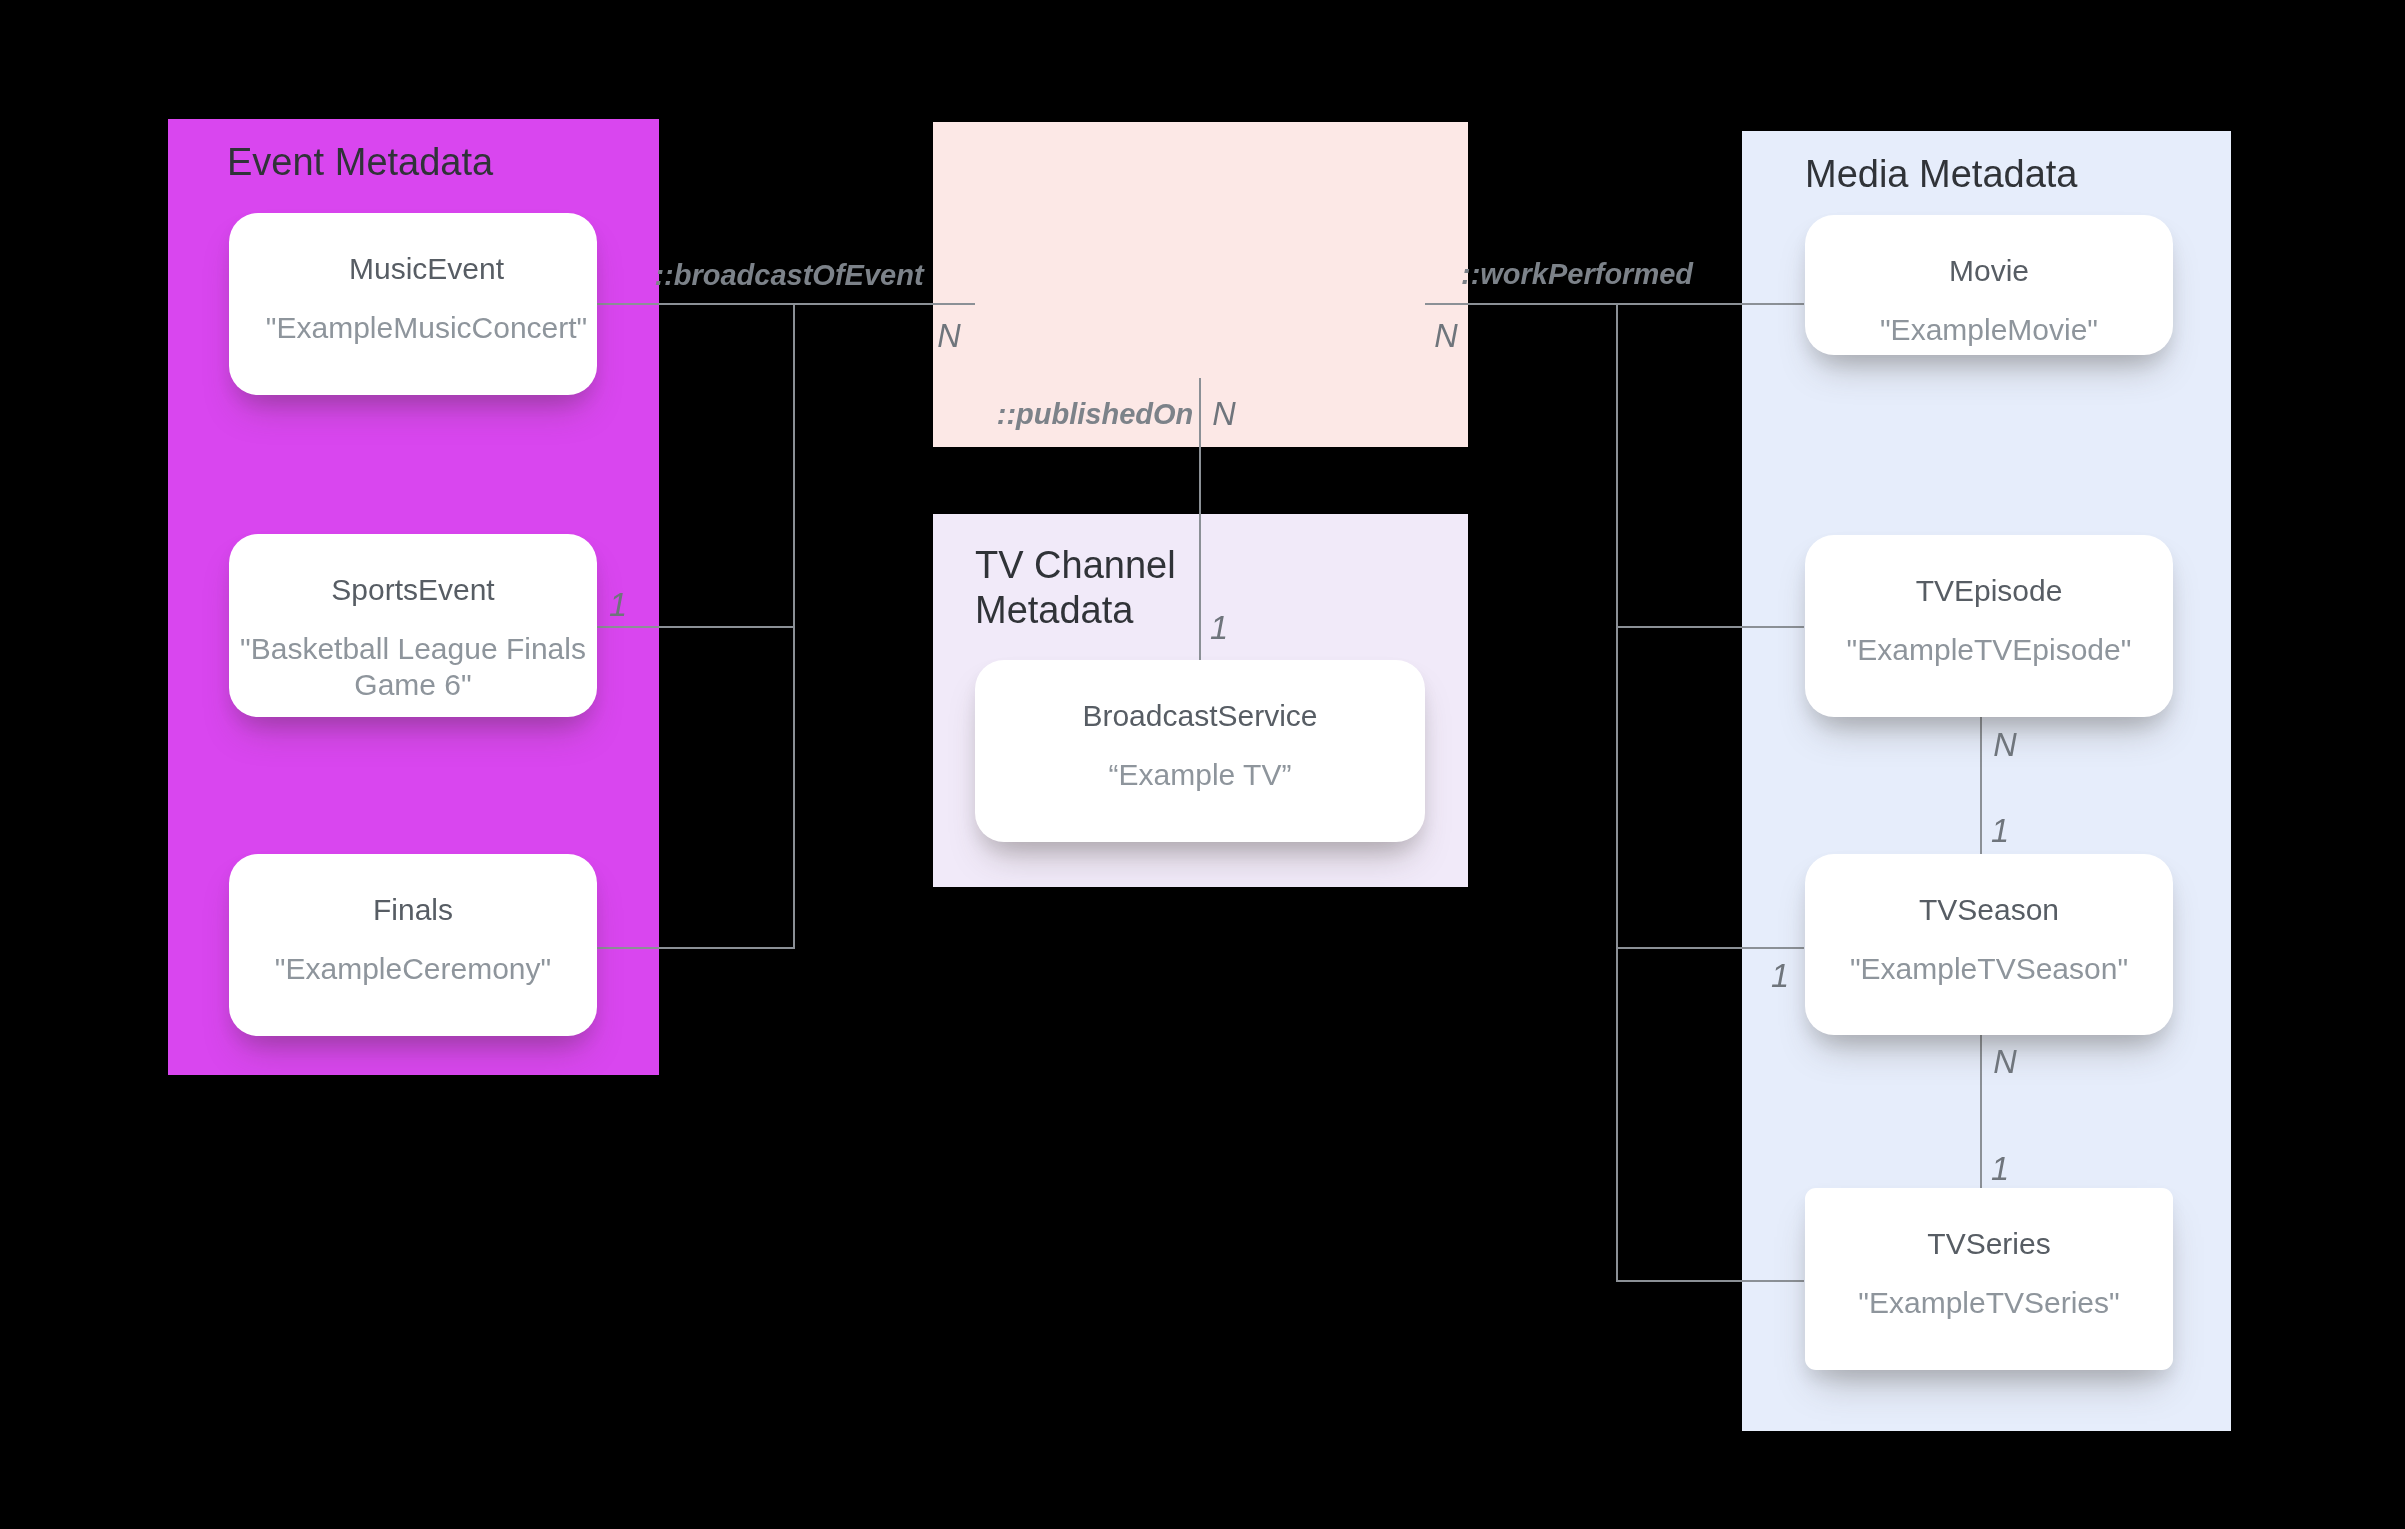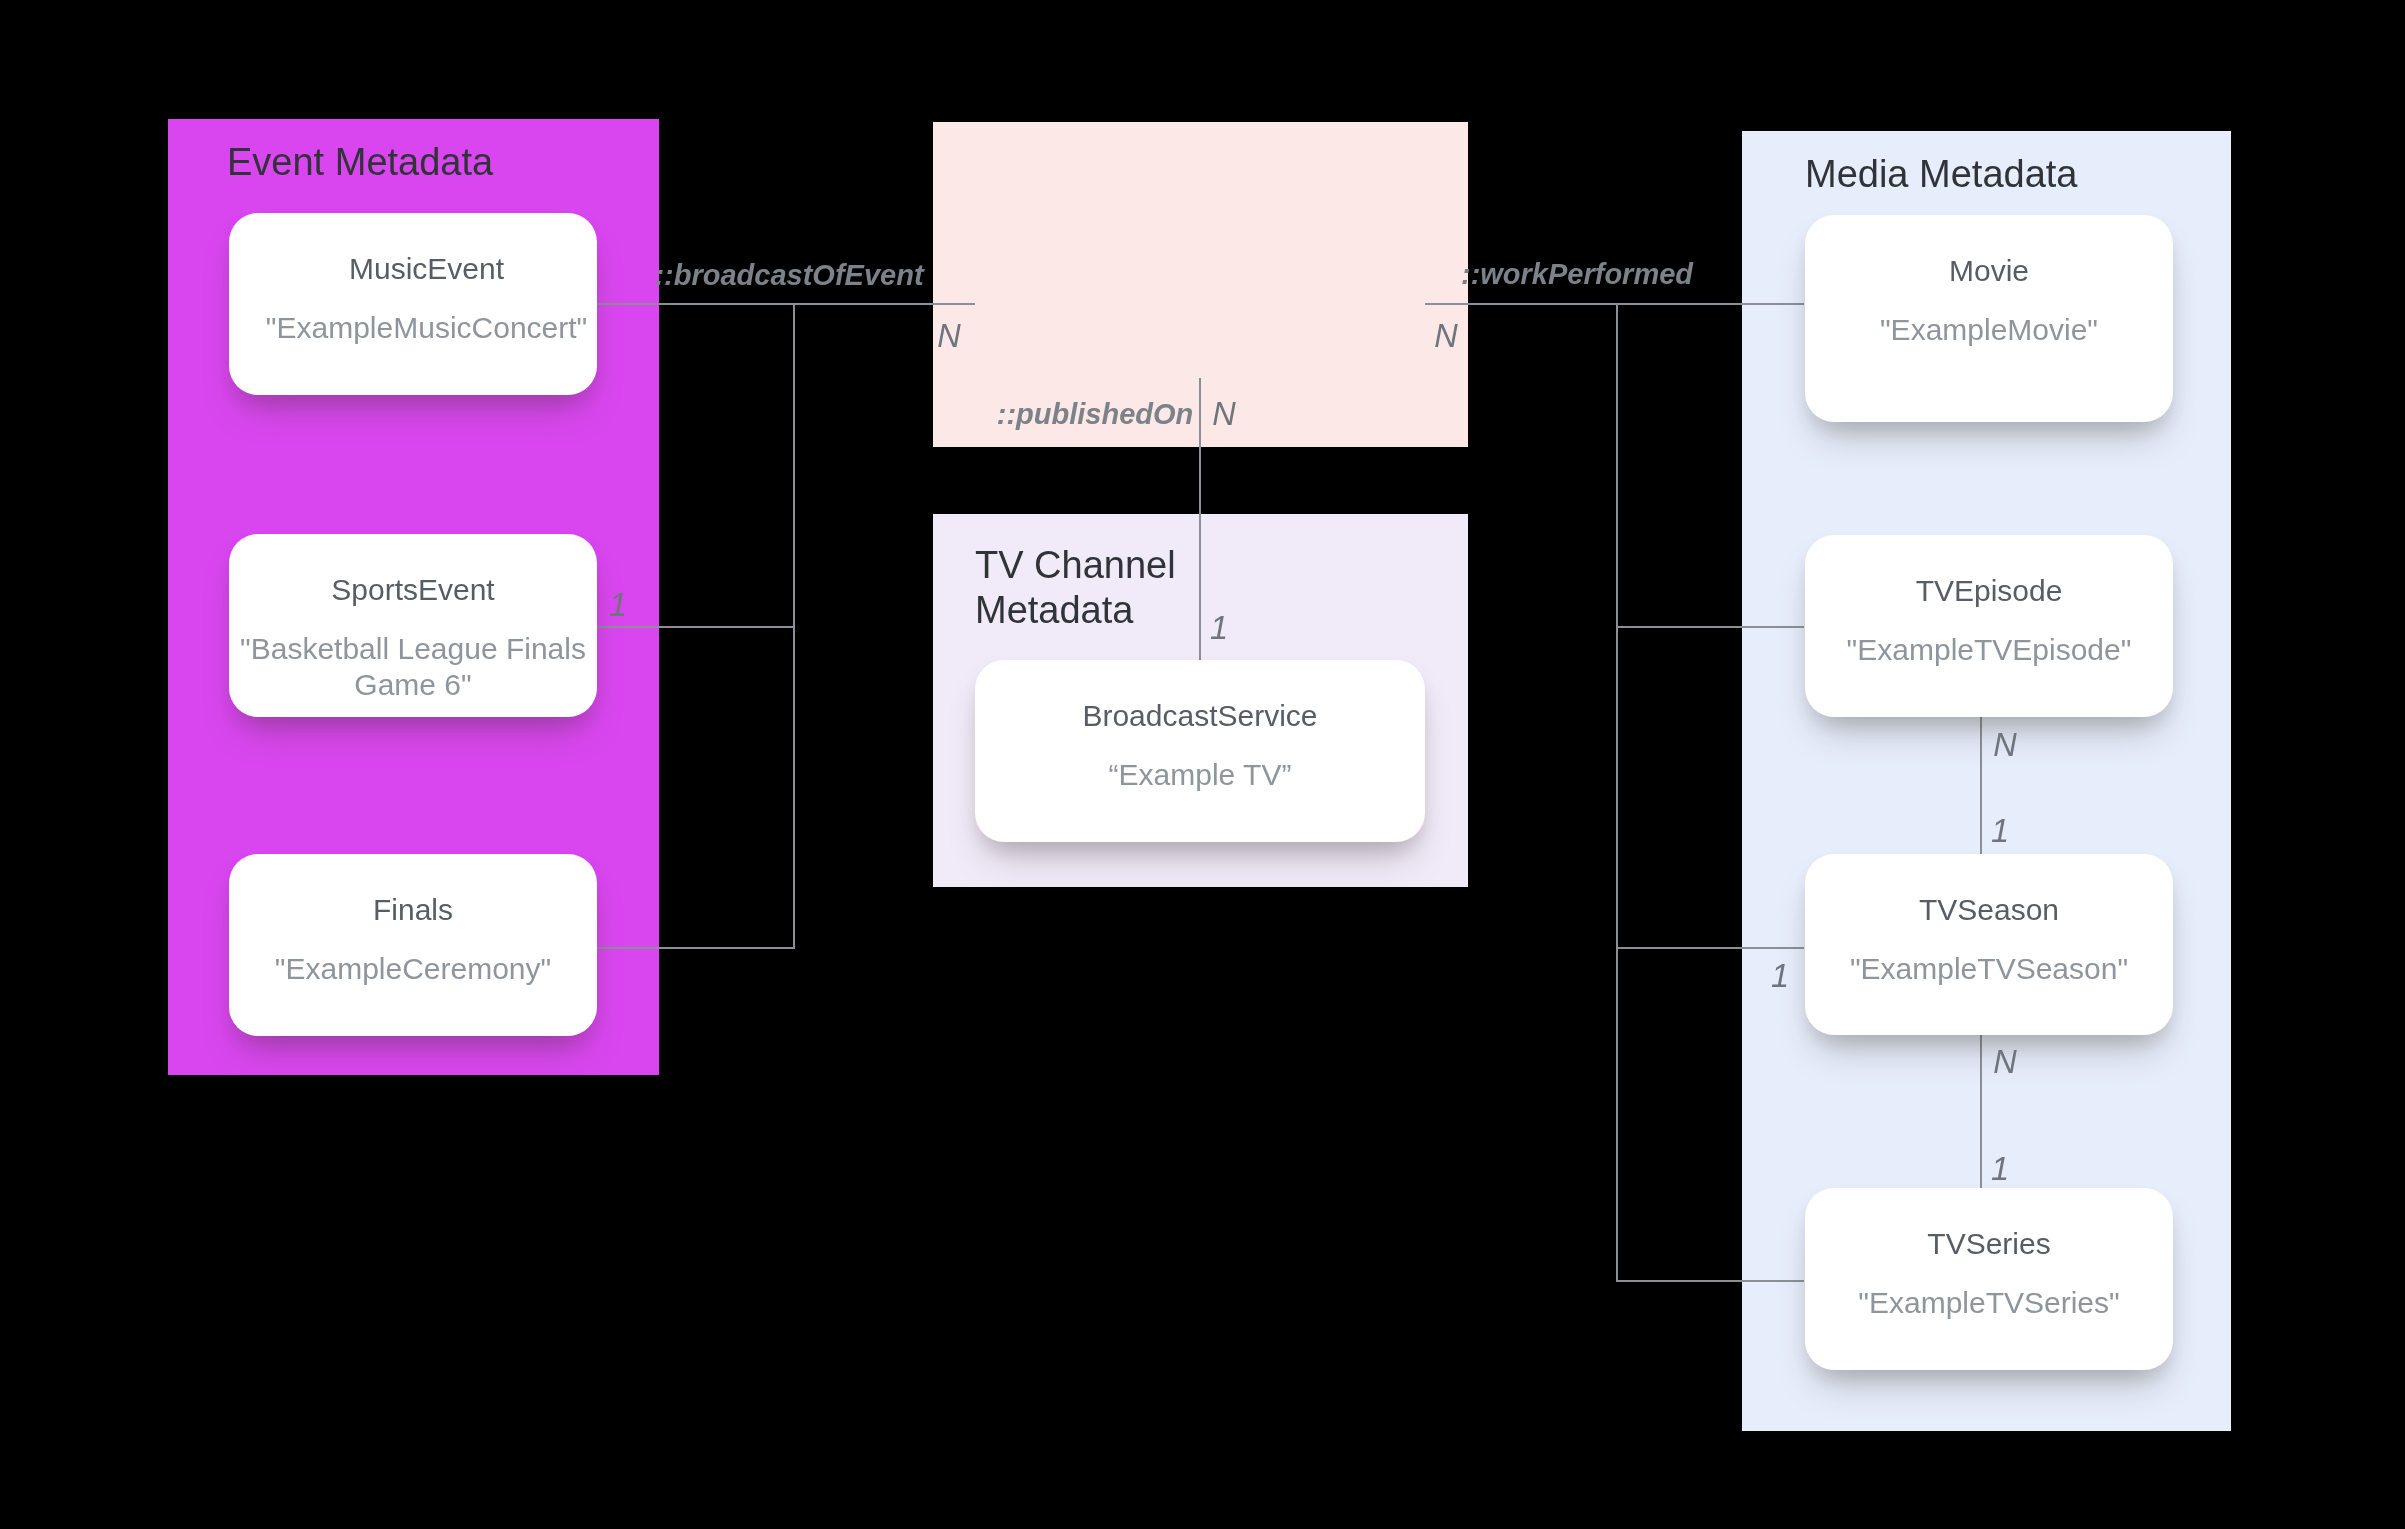--- a/index.html
+++ b/index.html
@@ -113,34 +113,34 @@
     <h3 class="card-title">Finals</h3>
     <p class="card-value">"ExampleCeremony"</p>
   </div>
 
 
   <div class="card" style="left:975px;top:660px;width:450px;height:182px;">
     <h3 class="card-title">BroadcastService</h3>
     <p class="card-value">“Example TV”</p>
   </div>
 
-  <div class="card" style="left:1805px;top:215px;width:368px;height:207px;">
+  <div class="card" style="left:1805px;top:215px;width:368px;height:140px;">
     <h3 class="card-title">Movie</h3>
     <p class="card-value">"ExampleMovie"</p>
   </div>
 
   <div class="card" style="left:1805px;top:535px;width:368px;height:182px;">
     <h3 class="card-title">TVEpisode</h3>
     <p class="card-value">"ExampleTVEpisode"</p>
   </div>
 
   <div class="card" style="left:1805px;top:854px;width:368px;height:181px;">
     <h3 class="card-title">TVSeason</h3>
     <p class="card-value">"ExampleTVSeason"</p>
   </div>
 
-  <div class="card" style="left:1805px;top:1188px;width:368px;height:182px;">
+  <div class="card" style="left:1805px;top:1188px;width:368px;height:182px;border-radius:11px;">
     <h3 class="card-title">TVSeries</h3>
     <p class="card-value">"ExampleTVSeries"</p>
   </div>
 
 </div>
 
 
 </body></html>

